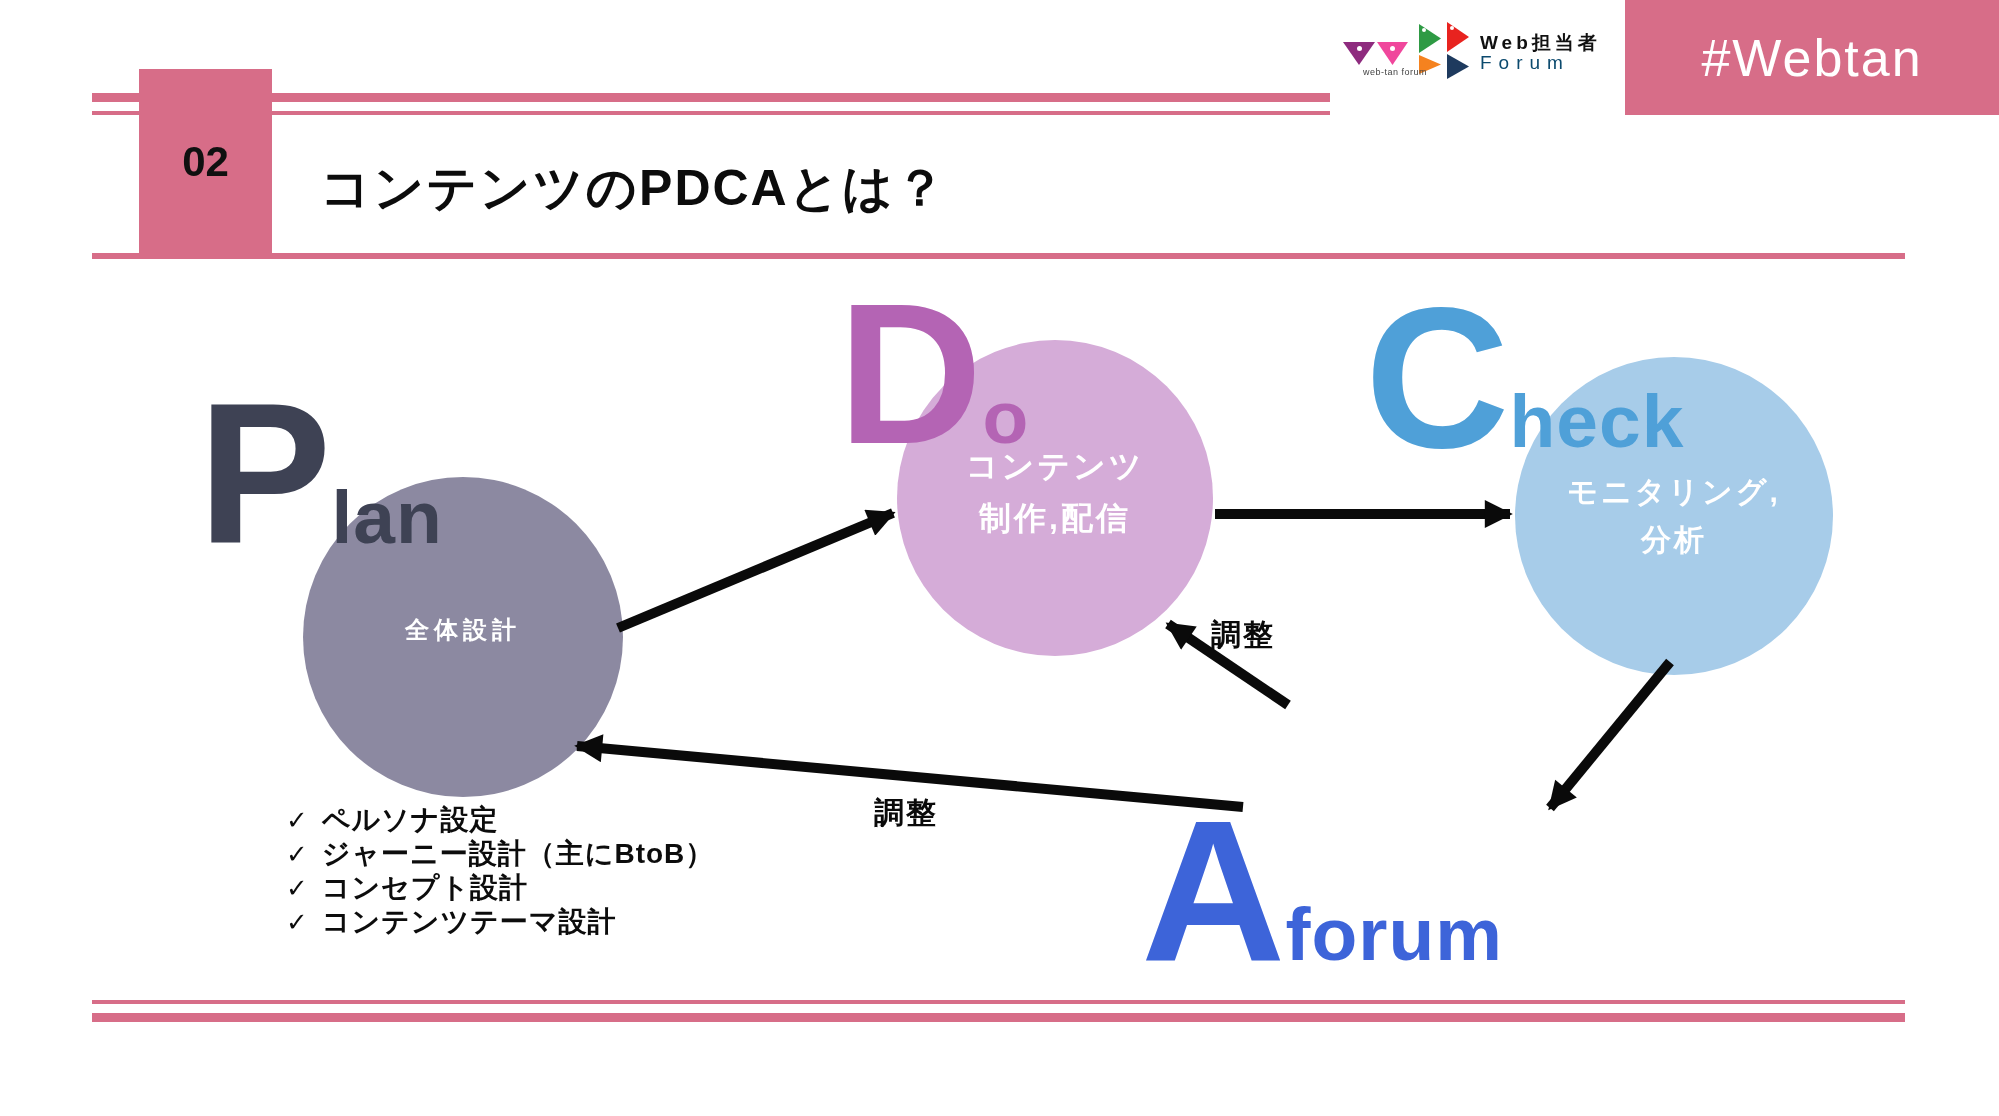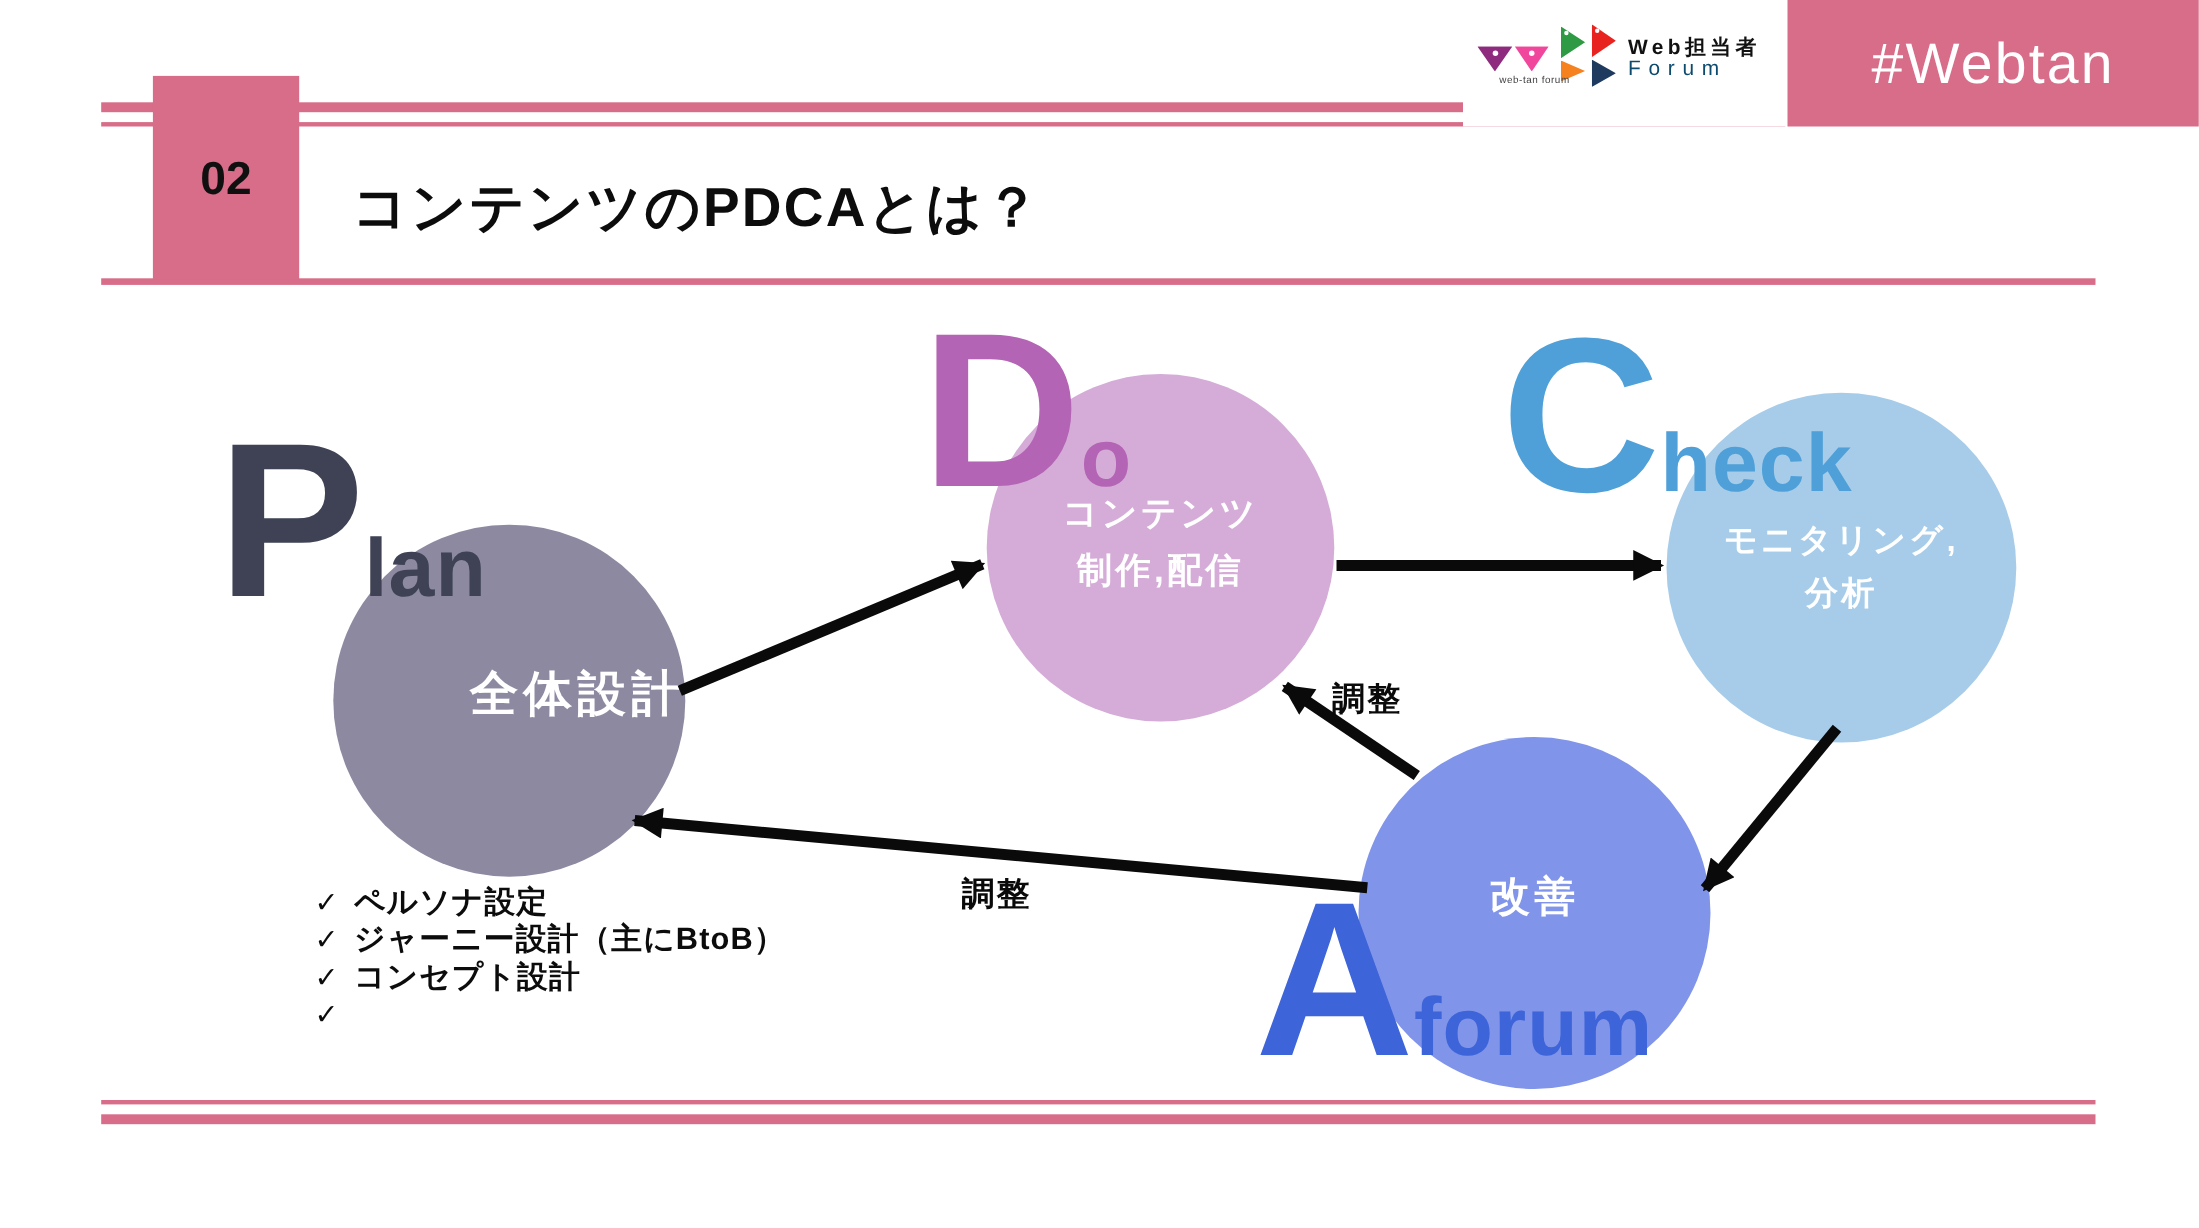--- a/index.html
+++ b/index.html
@@ -41,21 +41,21 @@
     display:flex; align-items:center; justify-content:center;
     color:#fff; font-size:52px; font-weight:300; letter-spacing:2px;
   }
   
   .circle{
     position:absolute; border-radius:50%; display:flex; flex-direction:column;
     align-items:center; justify-content:center; color:#fff; font-weight:bold;
     text-align:center; z-index:1;
   }
   .circle span:empty{display:none;}
-  #c-plan  {left:303px;  top:477px; width:320px; height:320px; font-size:44px; letter-spacing:5px; padding-bottom:14px; box-sizing:border-box;align-items:flex-end;}
+  #c-plan  {left:303px;  top:477px; width:320px; height:320px; font-size:24px; letter-spacing:5px; padding-bottom:14px; box-sizing:border-box;}
   #c-do    {left:897px;  top:340px; width:316px; height:316px; font-size:32px; letter-spacing:3px; line-height:1.62; padding-bottom:10px; box-sizing:border-box;}
   #c-check {left:1515px; top:357px; width:318px; height:318px; font-size:30px; letter-spacing:3px; line-height:1.6;}
   #c-action{left:1235px; top:670px; width:320px; height:320px; font-size:37px; letter-spacing:4px; padding-bottom:30px; box-sizing:border-box;}
   
   .pdca{position:absolute; display:flex; align-items:baseline; line-height:1; font-weight:bold; z-index:3; white-space:nowrap;}
   .pdca .big{font-size:200px;}
   .pdca .small{font-size:75px; letter-spacing:1px;}
   #l-plan  {left:198px;  top:374px;}
   #l-do    {left:838px;  top:274px;}
   #l-check {left:1365px; top:278px;}
@@ -107,23 +107,20 @@
     <span>全体設計</span>
   </div>
   <div class="circle" id="c-do" style="background: rgb(213, 172, 216);">
     <span>コンテンツ</span>
     <span>制作,配信</span>
   </div>
   <div class="circle" id="c-check" style="background: rgb(167, 204, 233);">
     <span>モニタリング,</span>
     <span>分析</span>
   </div>
-  <div class="circle" id="c-action" style="background: rgb(128, 148, 233);">
-    <span>改善</span>
-  </div>
 
   <svg id="arrow-layer" width="1999" height="1116" viewBox="0 0 1999 1116">
     <defs>
       <marker id="ah" viewBox="0 0 10 10" refX="9" refY="5" markerWidth="3" markerHeight="2.8" orient="auto-start-reverse">
         <path d="M0,0 L10,5 L0,10 z"></path>
       </marker>
     </defs>
     <line x1="618" y1="628" x2="893" y2="513" marker-end="url(#ah)"></line>
     <line x1="1215" y1="514" x2="1510" y2="514" marker-end="url(#ah)"></line>
     <line x1="1670" y1="662" x2="1550" y2="808" marker-end="url(#ah)"></line>
@@ -159,19 +156,20 @@
     <div class="chk-row">
       <span class="chk-mark">✓</span>
       <span>ジャーニー設計（主にBtoB）</span>
     </div>
     <div class="chk-row">
       <span class="chk-mark">✓</span>
       <span>コンセプト設計</span>
     </div>
     <div class="chk-row">
       <span class="chk-mark">✓</span>
+      <span>コンテンツテーマ設計</span>
     </div>
   </div>
 
   <div class="hline" style="left: 92px; top: 1000px; width: 1813px; height: 4px; background: rgb(215, 109, 136);"></div>
   <div class="hline" style="left: 92px; top: 1013px; width: 1813px; height: 9px; background: rgb(215, 109, 136);"></div>
 
 </div>
 
 </body></html>

